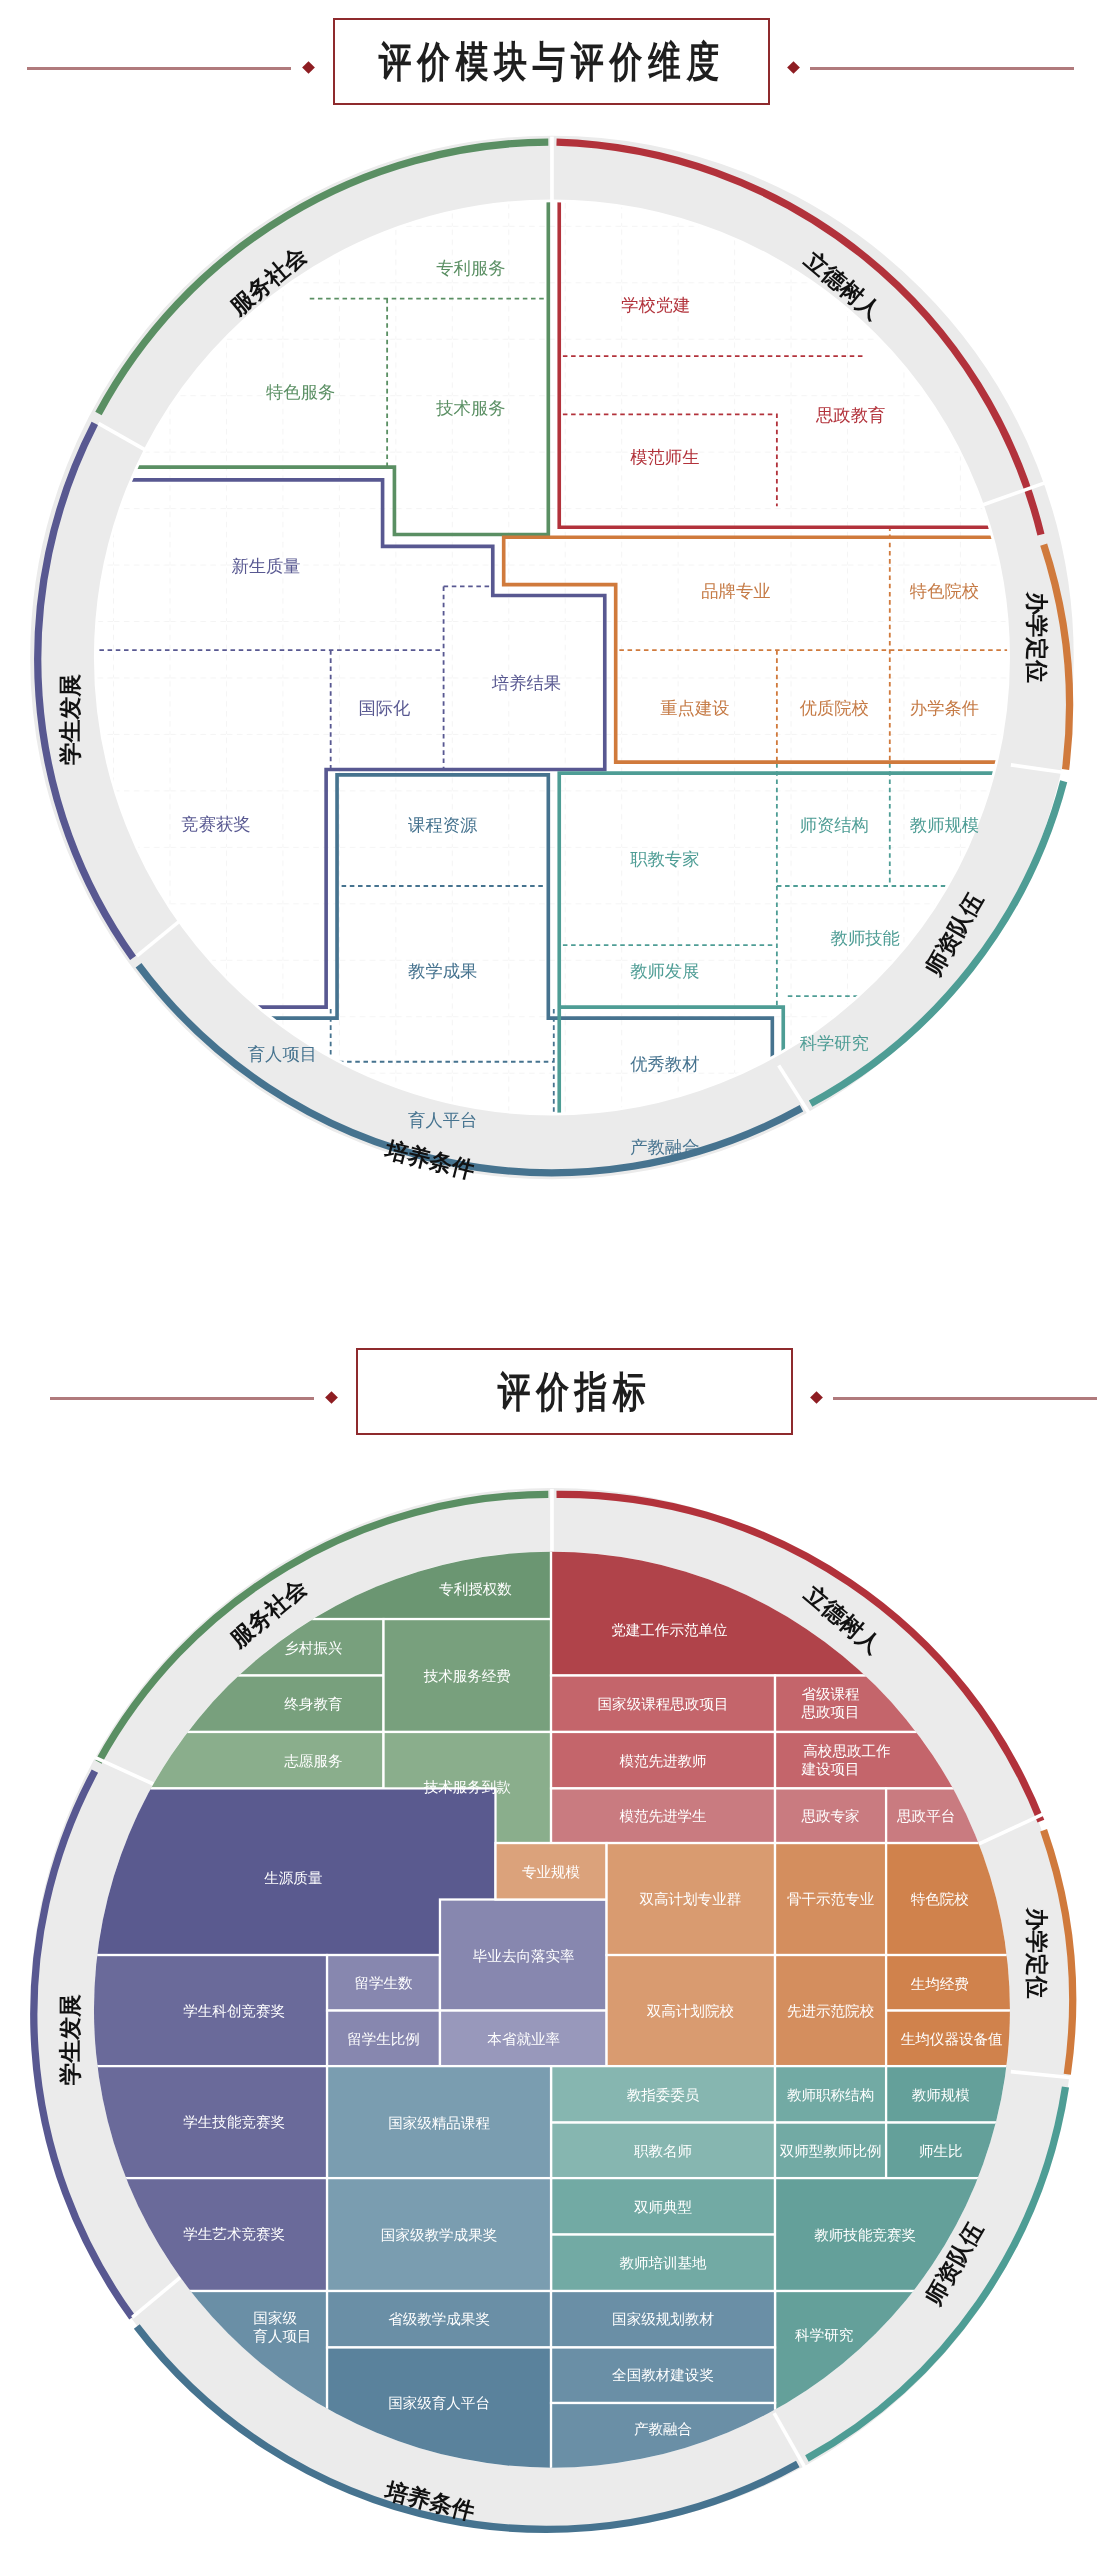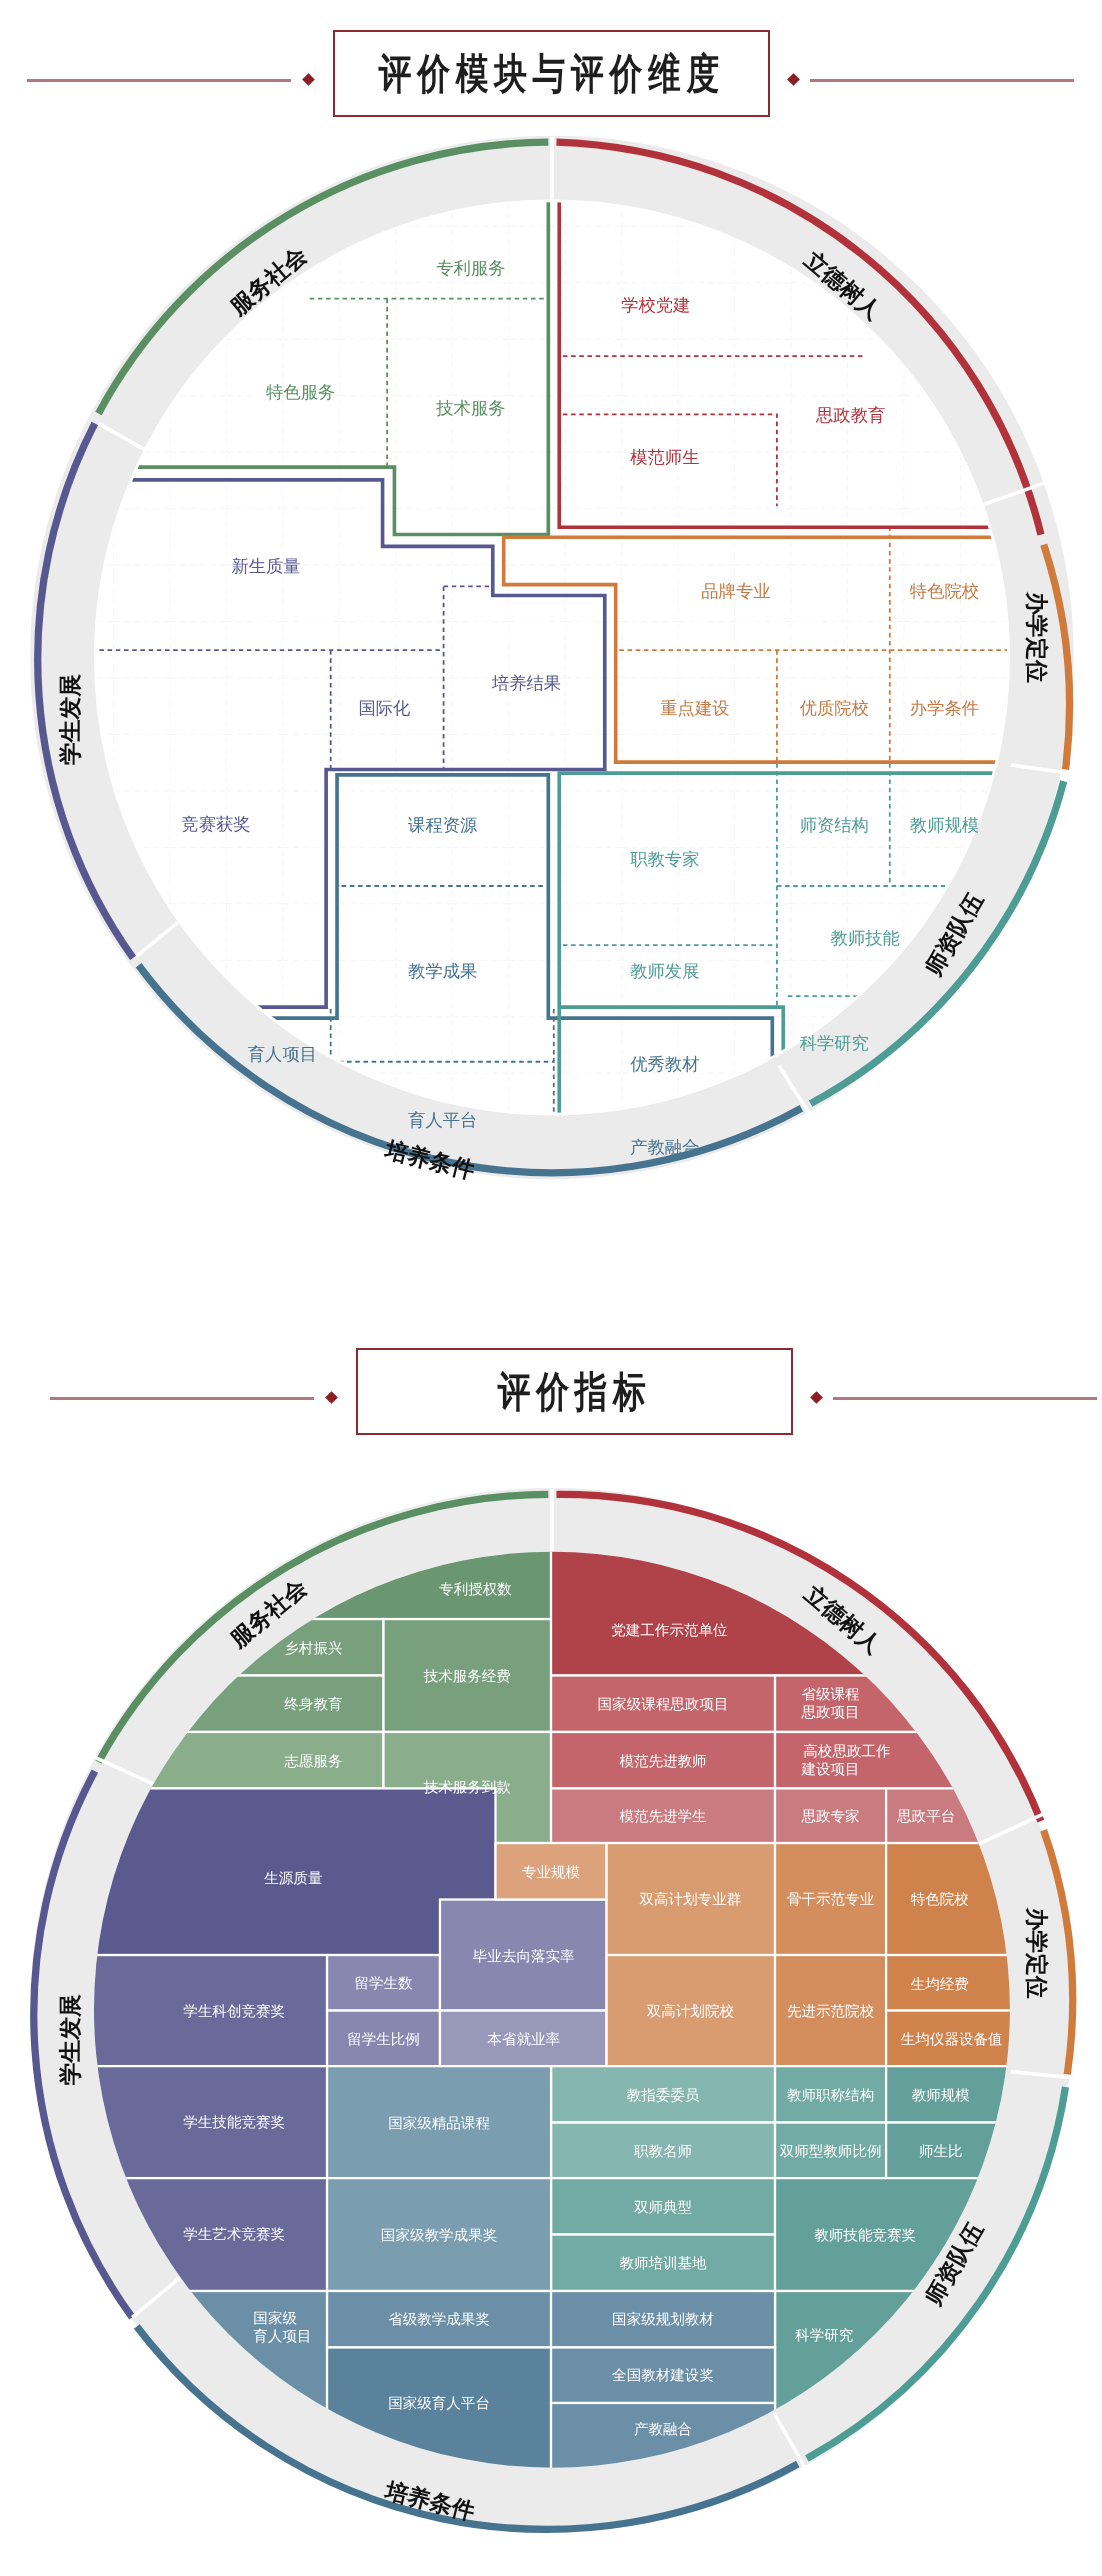--- a/index.html
+++ b/index.html
@@ -10,21 +10,21 @@
   .hdr-box{position:absolute;top:0;left:333px;width:437px;height:87px;border:2.7px solid #8e2a2d;box-sizing:border-box;background:#fff;display:flex;align-items:center;justify-content:center;}
   .hdr-title{font-family:"DejaVu Sans",sans-serif;font-weight:bold;font-size:42px;color:#1e1e1e;letter-spacing:7.3px;transform:scaleX(0.78);white-space:nowrap;}
   svg{position:absolute;left:0;}
   .ring-label{font-family:"DejaVu Sans",sans-serif;font-weight:bold;font-size:25px;fill:#111;}
   .mod-label{font-family:"DejaVu Sans",sans-serif;font-size:19px;}
   .ind-label{font-family:"DejaVu Sans",sans-serif;font-size:16px;fill:#ffffff;}
 </style>
 </head>
 <body>
 
-<div class="section-header" style="top:30px;">
+<div class="section-header" style="top:18px;">
   <div class="hdr-line" style="left:27px;width:264px;"></div>
   <div class="hdr-diamond" style="left:304px;"></div>
   <div class="hdr-box">
     <span class="hdr-title">评价模块与评价维度</span>
   </div>
   <div class="hdr-diamond" style="left:789px;"></div>
   <div class="hdr-line" style="left:810px;width:264px;"></div>
 </div>
 
 <svg style="top:0;" width="1103" height="1202" viewBox="0 0 1211 1320">

